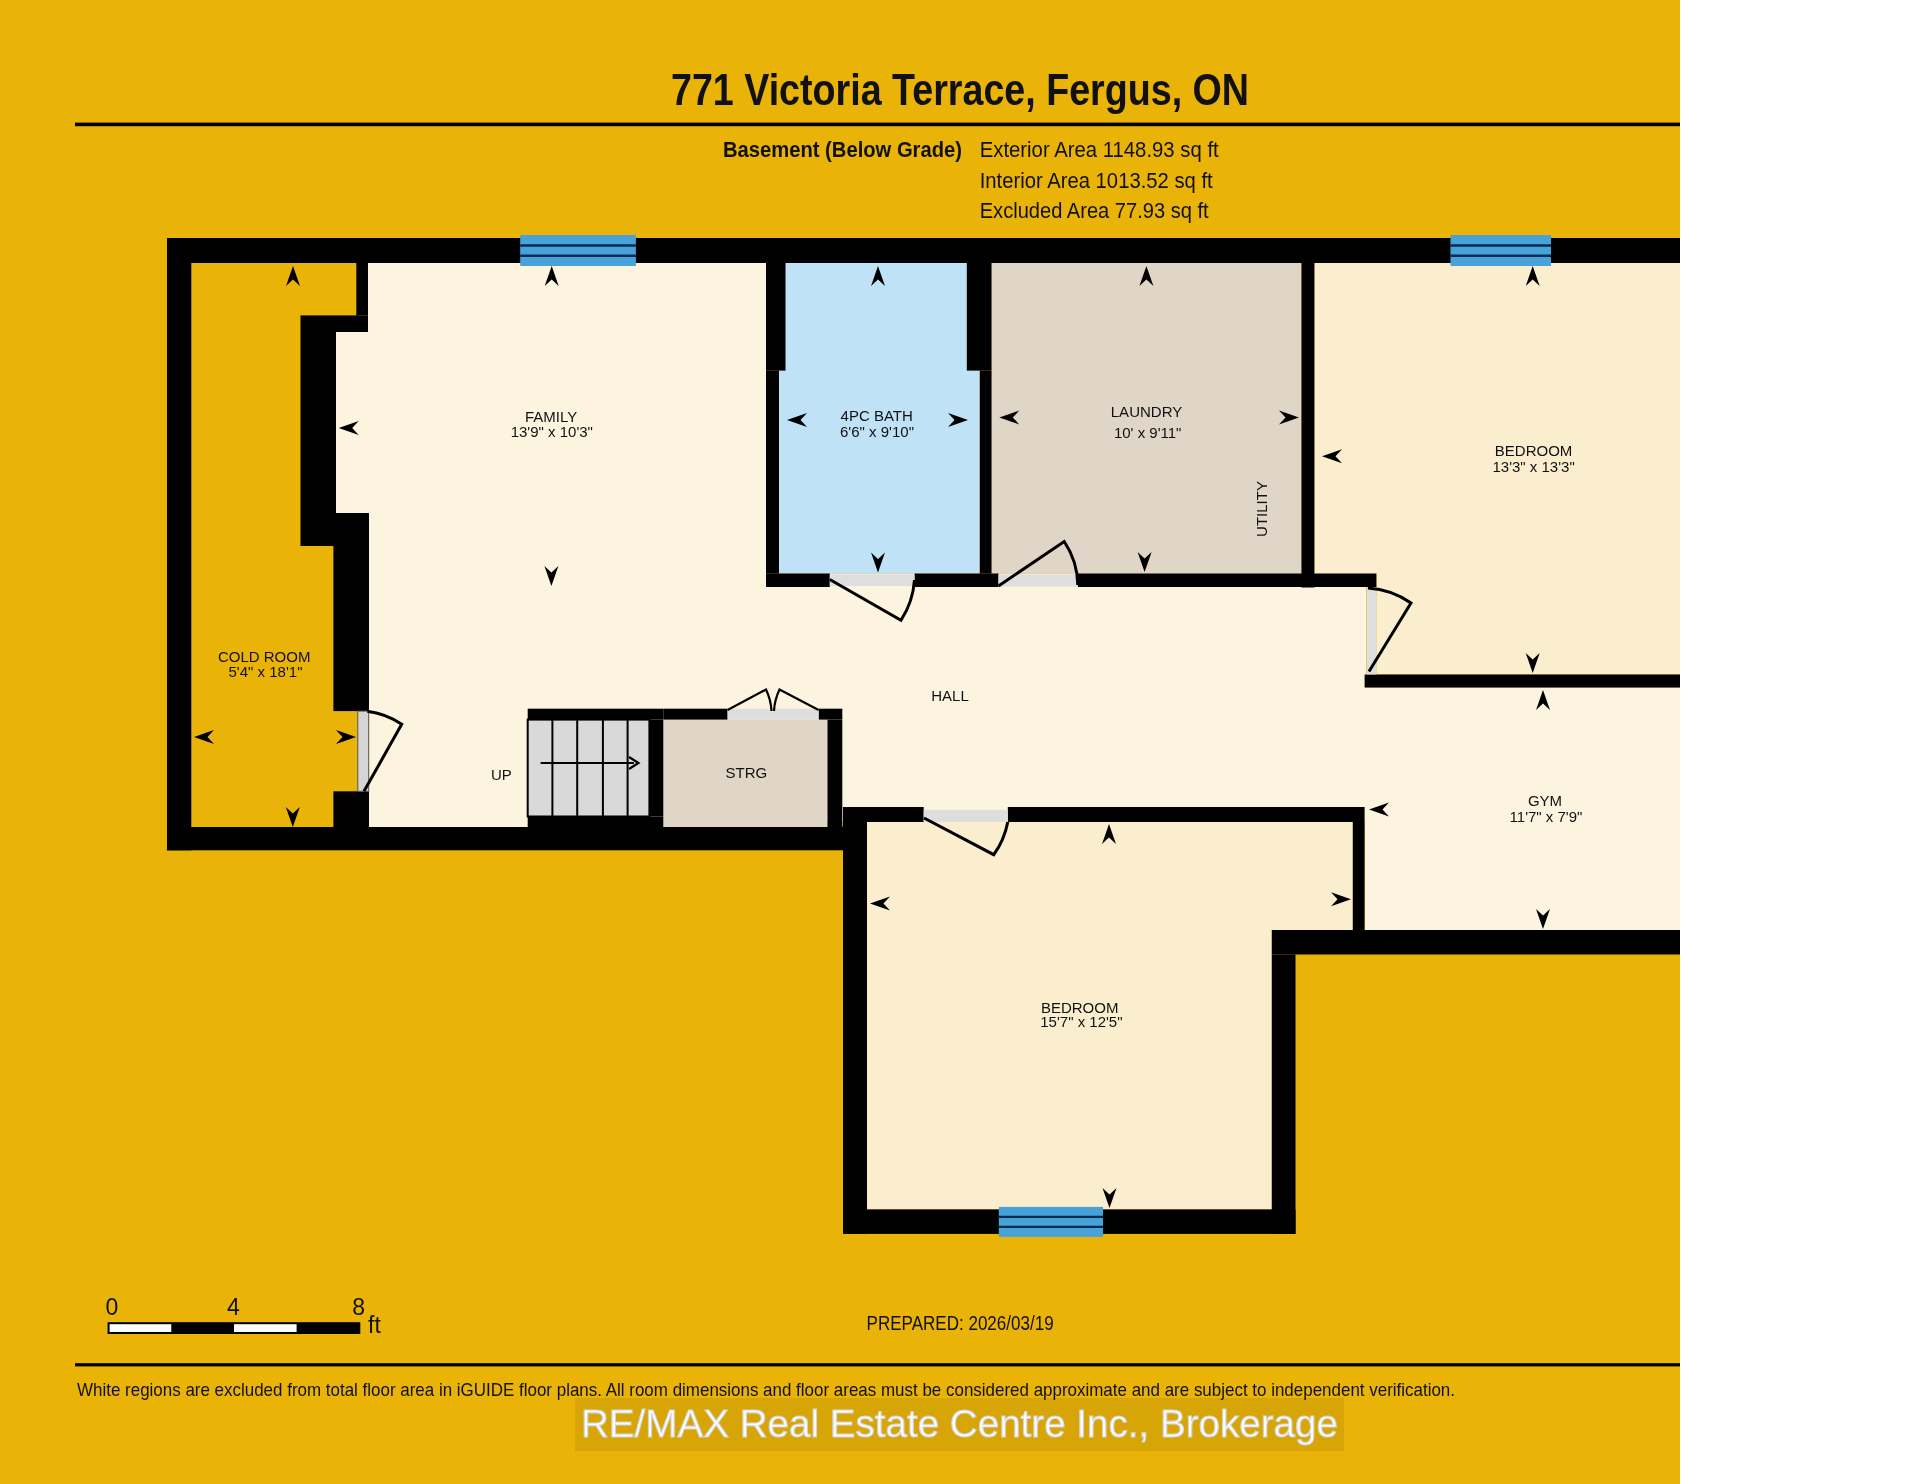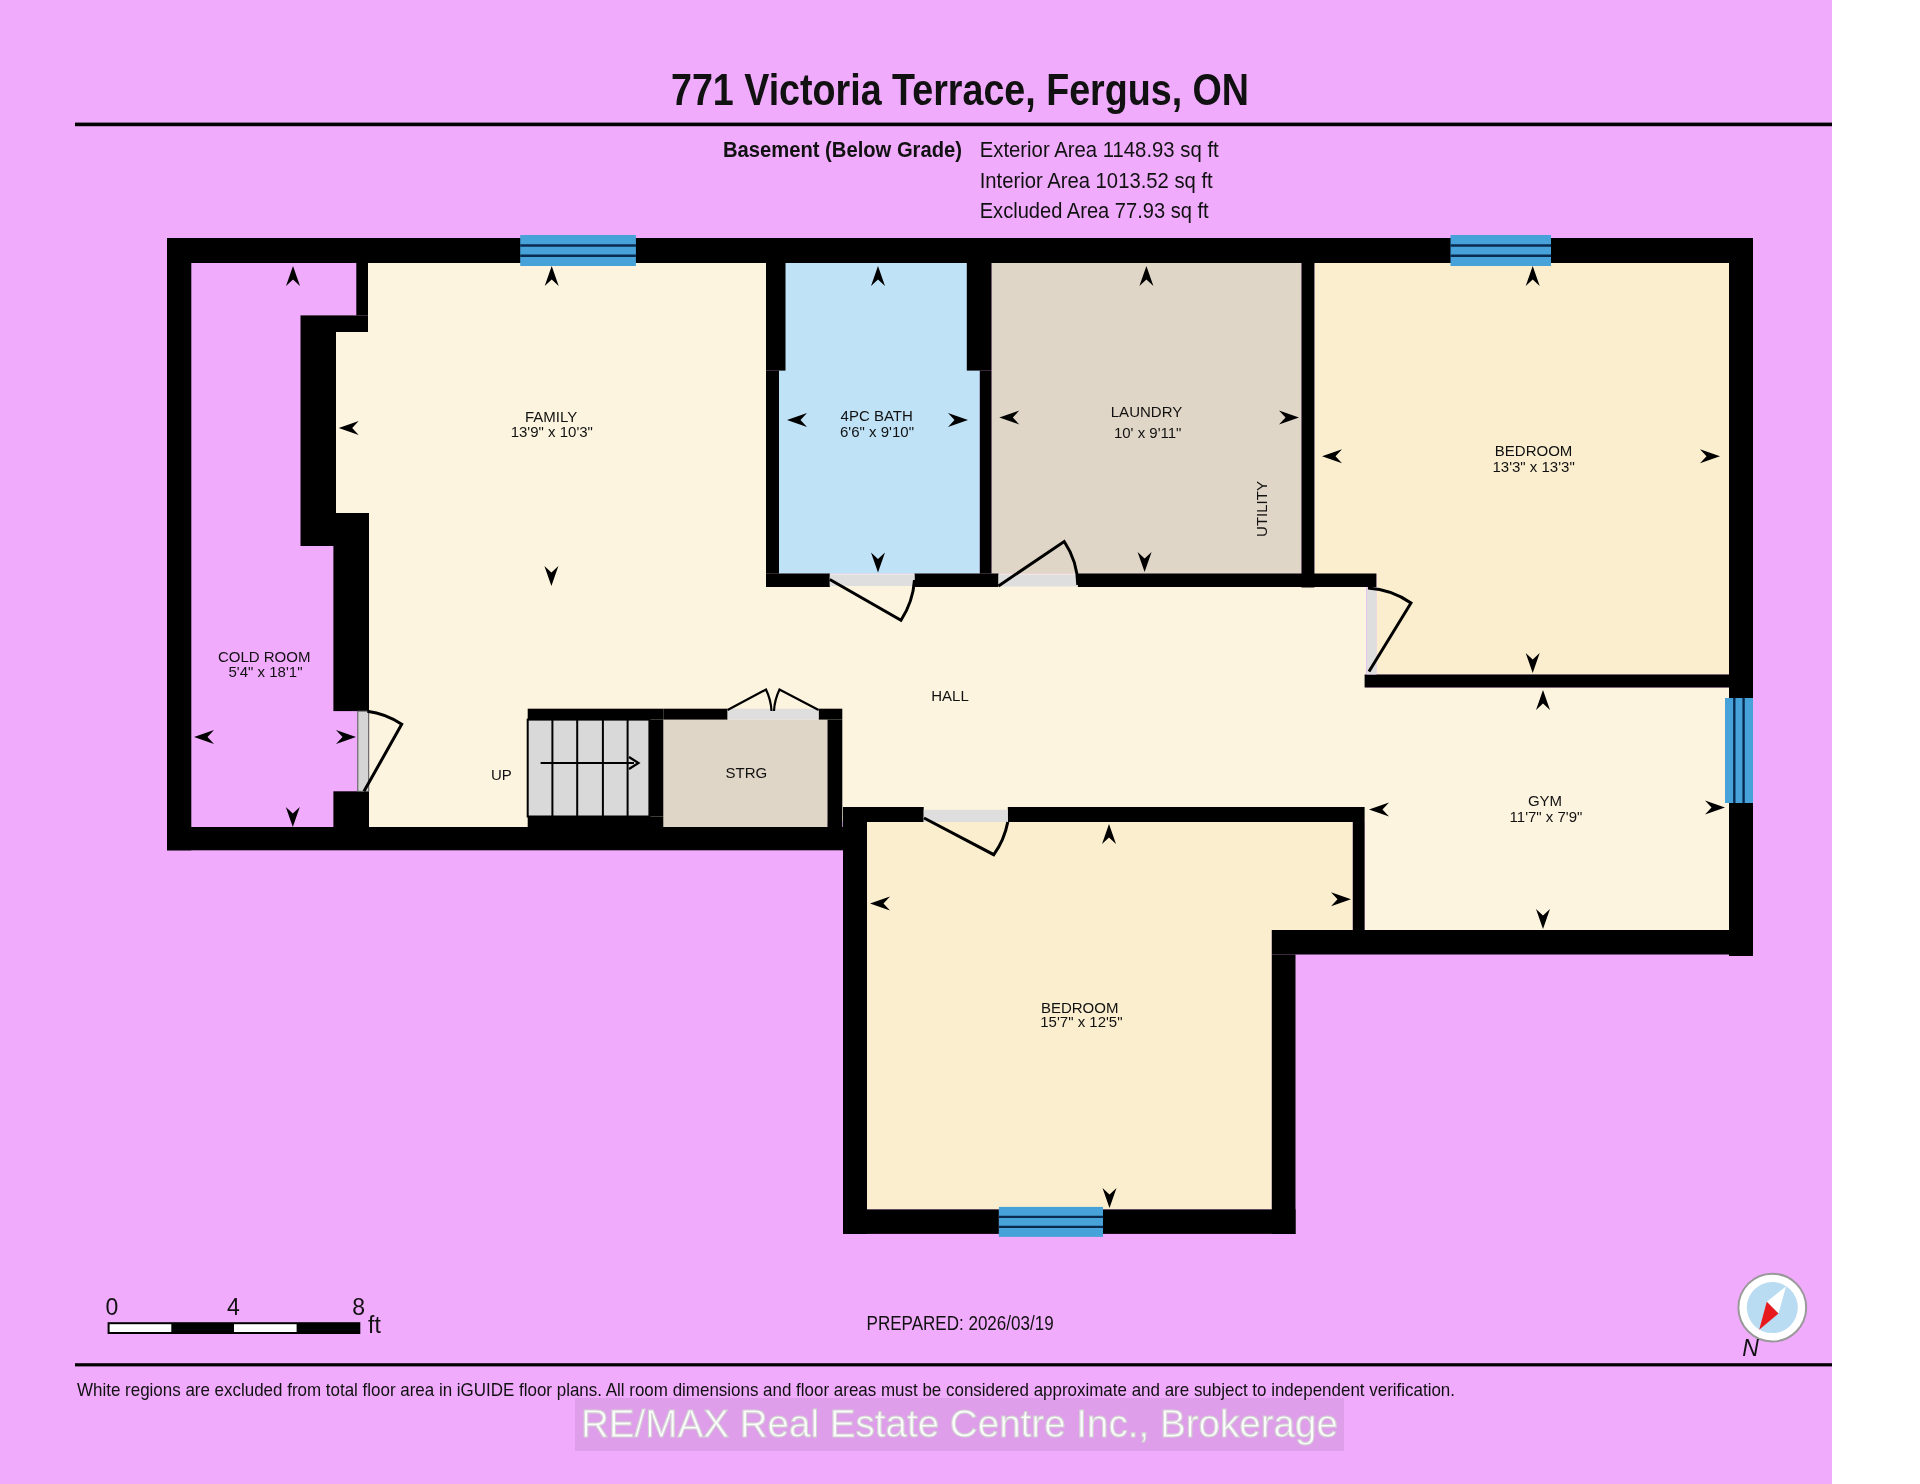--- a/index.html
+++ b/index.html
@@ -1,16 +1,16 @@
 <!DOCTYPE html>
 <html><head>
 <meta charset="utf-8">
 <style>
   html,body{margin:0;padding:0;background:#fff;-webkit-font-smoothing:antialiased;}
-  #page{width:1832px;height:1484px;position:relative;background:#f0abfc;overflow:hidden;}
+  #page{width:1680px;height:1484px;position:relative;background:#eab308;overflow:hidden;}
   svg{display:block;}
   text{font-family:"Liberation Sans", sans-serif;}
   svg text{fill:#111;}
   text.wm{fill:#fcfcfc !important;stroke:#d2d2d2;stroke-width:1.1px;}
 </style>
 </head>
 <body>
 <div id="page">
 <svg width="1920" height="1484" viewBox="0 0 1920 1484" xmlns="http://www.w3.org/2000/svg">
 

